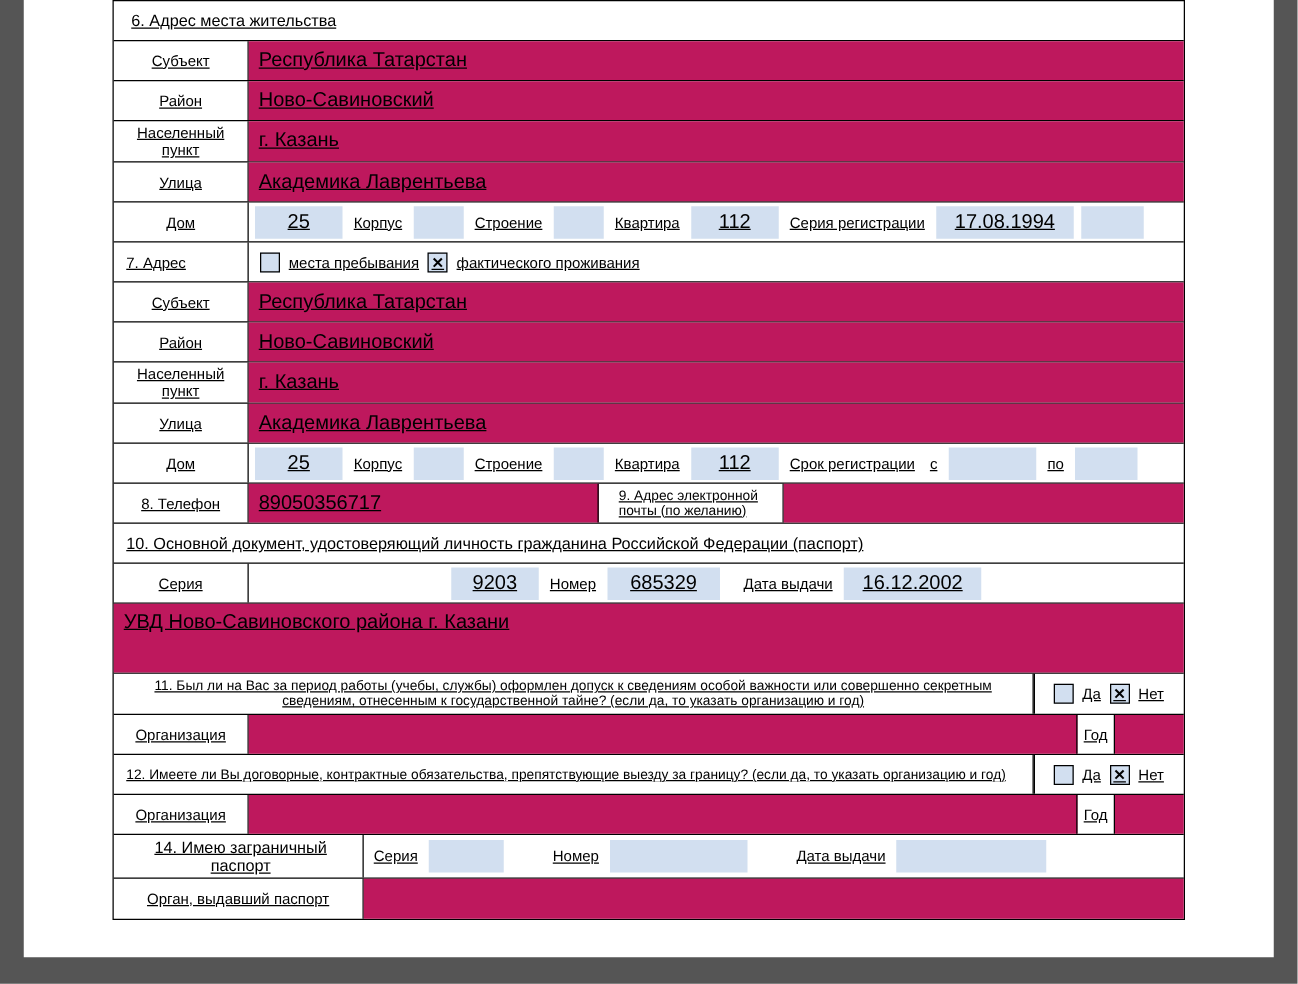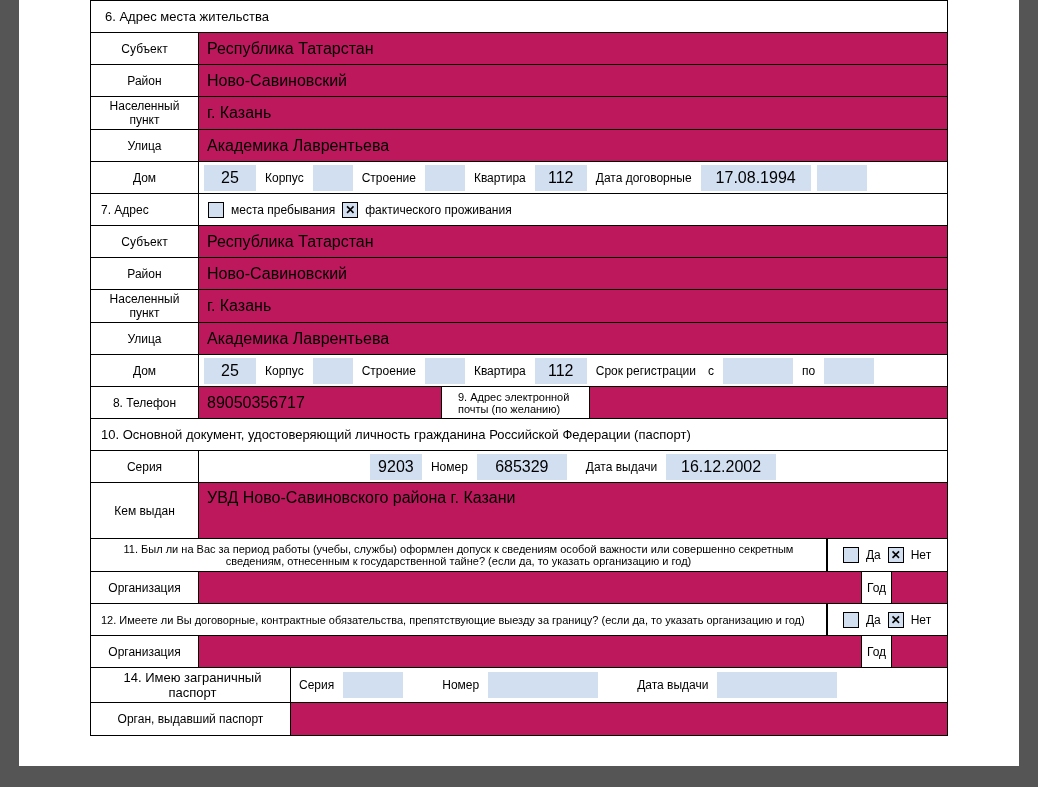--- a/index.html
+++ b/index.html
@@ -31,20 +31,21 @@
   }
   .row:last-child { border-bottom: none; justify-content: flex-end; }
   .cell {
     display: flex;
     align-items: center;
     padding: 2px 6px;
     border-right: 1px solid #000;
     flex-shrink: 0;
     text-align: center;
     justify-content: center;
+    text-decoration: underline;
   }
   .cell:last-child { border-right: none; }
   .label-col {
     width: 108px;
     justify-content: center;
     text-align: center;
     font-size: 12px;
   }
   .blue {
     background: #be185d;
@@ -86,21 +87,21 @@
     height: 26px;
     margin: 0 1px;
   }
   .inline-row {
     display: flex;
     align-items: center;
     gap: 4px;
     padding: 2px 4px;
     flex-wrap: nowrap;
   }
-  .num-big { width: 52px; font-size: 16px; }
+  .num-big { width: 70px; font-size: 16px; }
   .date-big { width: 110px; font-size: 16px; }
   .tiny { font-size: 11px; }
 </style>
 </head>
 <body>
 <div class="page-wrap">
 
 <div class="form">
 
   <div class="row">
@@ -126,21 +127,21 @@
     <div class="cell label-col">Дом</div>
     <div class="cell flex-fill" style="padding:0;">
       <div class="inline-row" style="width:100%;">
         <span class="mini-input num-big">25</span>
         <span class="mini-label">Корпус</span>
         <span class="mini-input" style="width:40px"></span>
         <span class="mini-label">Строение</span>
         <span class="mini-input" style="width:40px"></span>
         <span class="mini-label">Квартира</span>
         <span class="mini-input num-big">112</span>
-        <span class="mini-label">Дата договорные</span>
+        <span class="mini-label">Серия регистрации</span>
         <span class="mini-input date-big">17.08.1994</span>
         <span class="mini-input" style="width:50px"></span>
       </div>
     </div>
   </div>
 
   <div class="row">
     <div class="cell label-col" style="justify-content:flex-start;padding-left:10px">7. Адрес</div>
     <div class="cell flex-fill" style="justify-content:flex-start;padding:0 6px;">
       <span class="checkbox"></span>
@@ -180,42 +181,41 @@
         <span class="mini-label">с</span>
         <span class="mini-input" style="width:70px"></span>
         <span class="mini-label">по</span>
         <span class="mini-input" style="width:50px"></span>
       </div>
     </div>
   </div>
 
   <div class="row">
     <div class="cell label-col">8. Телефон</div>
-    <div class="cell blue value" style="width:243px">89050356717</div>
+    <div class="cell blue value" style="width:280px">89050356717</div>
     <div class="cell tiny" style="width:148px;text-align:left;justify-content:flex-start;padding-left:16px;">9. Адрес электронной почты (по желанию)</div>
     <div class="cell blue value flex-fill"></div>
   </div>
 
   <div class="row">
     <div class="cell section-head flex-fill" style="padding-left:10px">10. Основной документ, удостоверяющий личность гражданина Российской Федерации (паспорт)</div>
   </div>
   <div class="row">
     <div class="cell label-col">Серия</div>
     <div class="cell flex-fill" style="padding:0;">
       <div class="inline-row">
         <span class="mini-input num-big">9203</span>
         <span class="mini-label">Номер</span>
         <span class="mini-input" style="width:90px;font-size:16px">685329</span>
         <span class="mini-label" style="margin-left:10px">Дата выдачи</span>
         <span class="mini-input date-big">16.12.2002</span>
       </div>
     </div>
   </div>
   <div class="row" style="min-height:56px">
-    <div class="cell label-col">Кем выдан</div>
     <div class="cell blue value flex-fill" style="align-items:flex-start;padding-top:6px">УВД Ново-Савиновского района г. Казани</div>
   </div>
 
   <div class="row">
     <div class="cell flex-fill tiny" style="justify-content:flex-start;text-align:center;padding:4px 10px 4px 10px">11. Был ли на Вас за период работы (учебы, службы) оформлен допуск к сведениям особой важности или совершенно секретным сведениям, отнесенным к государственной тайне? (если да, то указать организацию и год)</div>
     <div class="cell" style="width:120px;border-left:1px solid #000;">
       <span class="checkbox"></span>
       <span class="mini-label">Да</span>
       <span class="checkbox">✕</span>
       <span class="mini-label">Нет</span>

